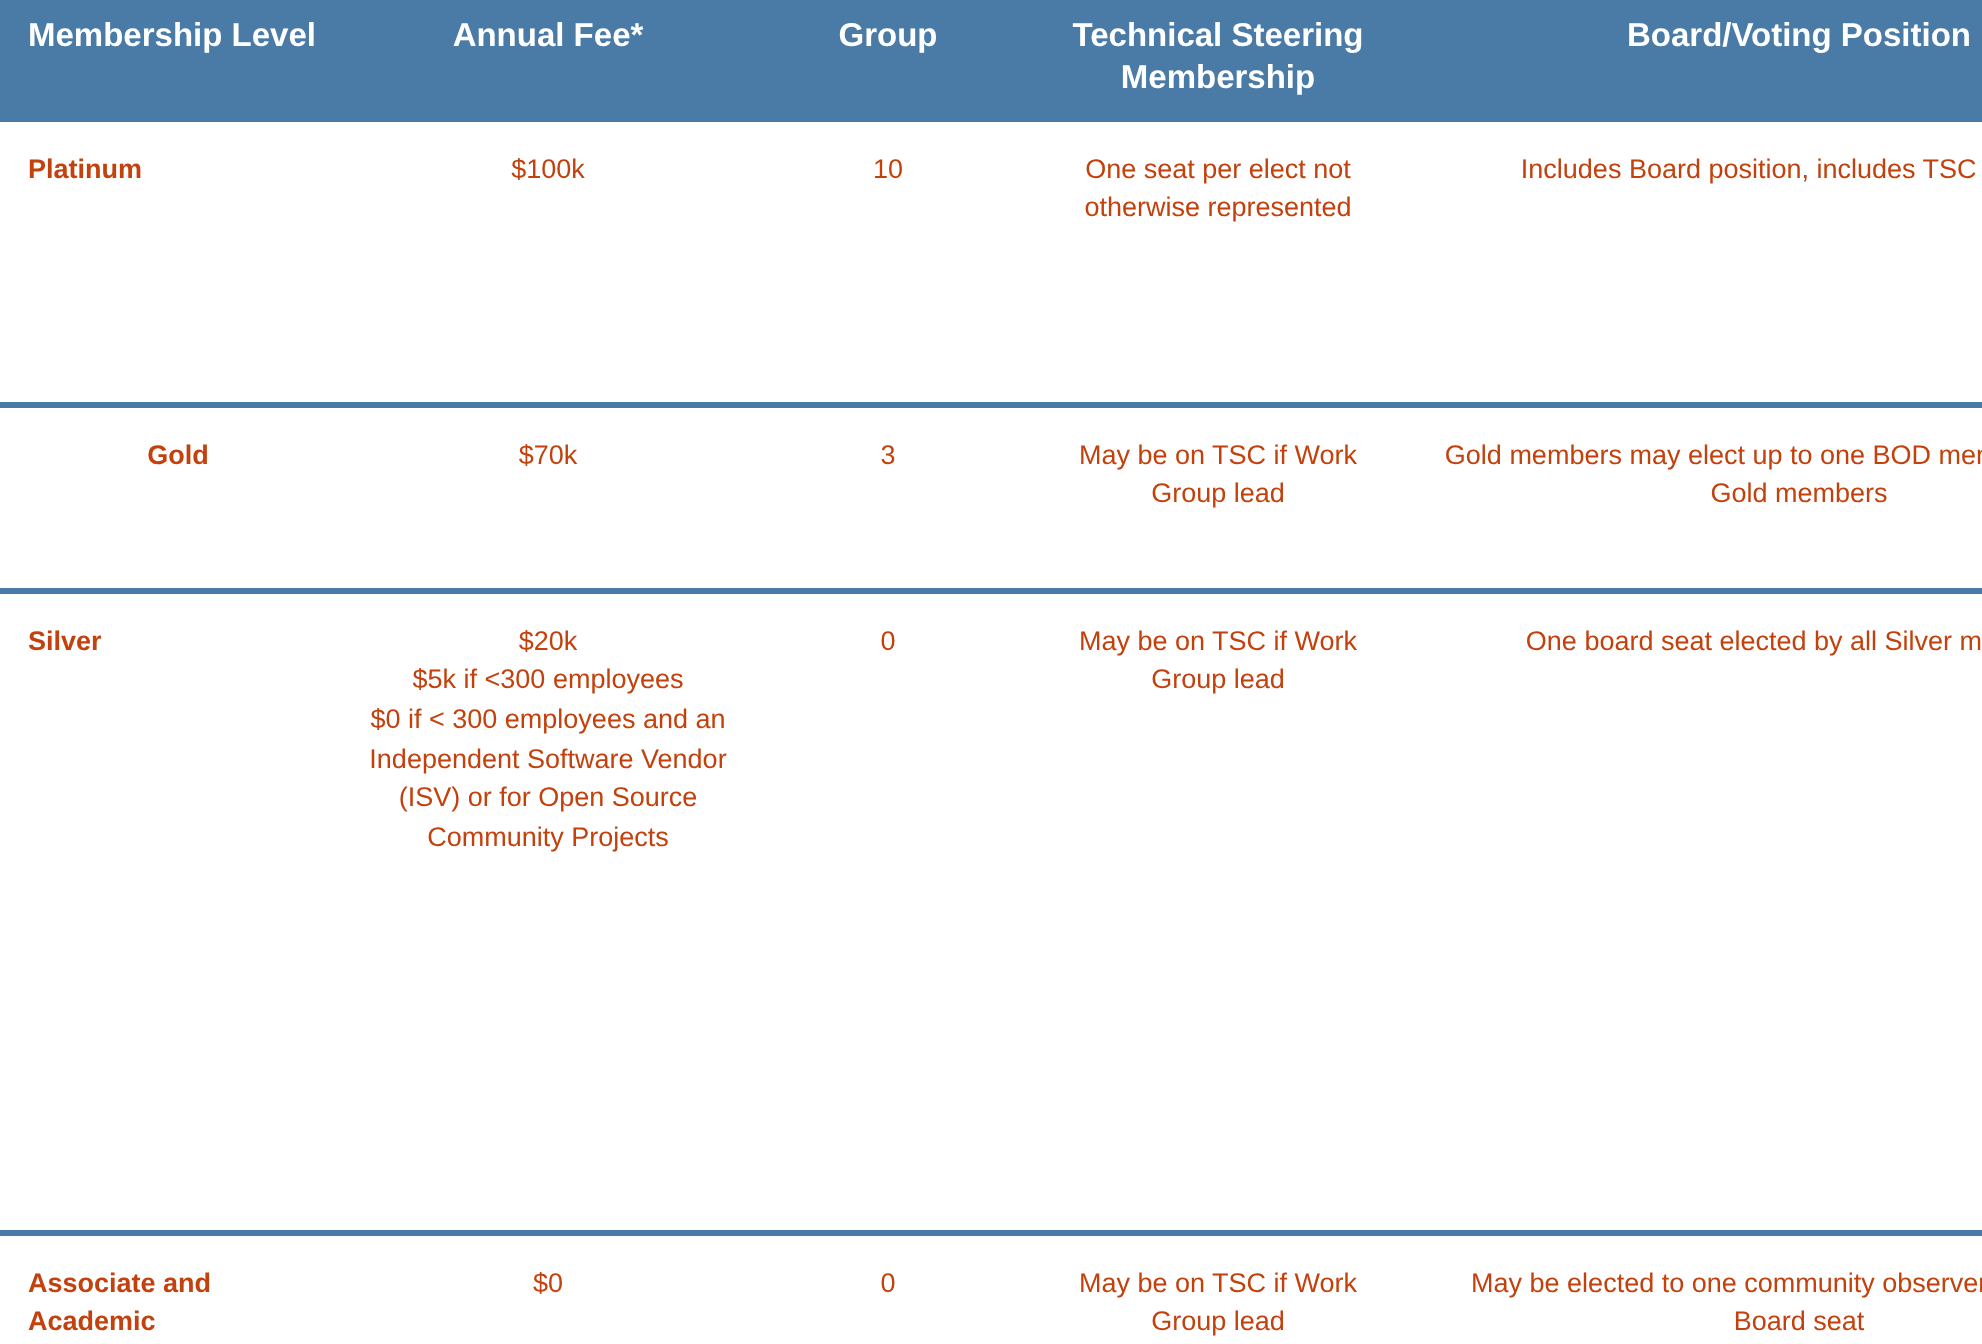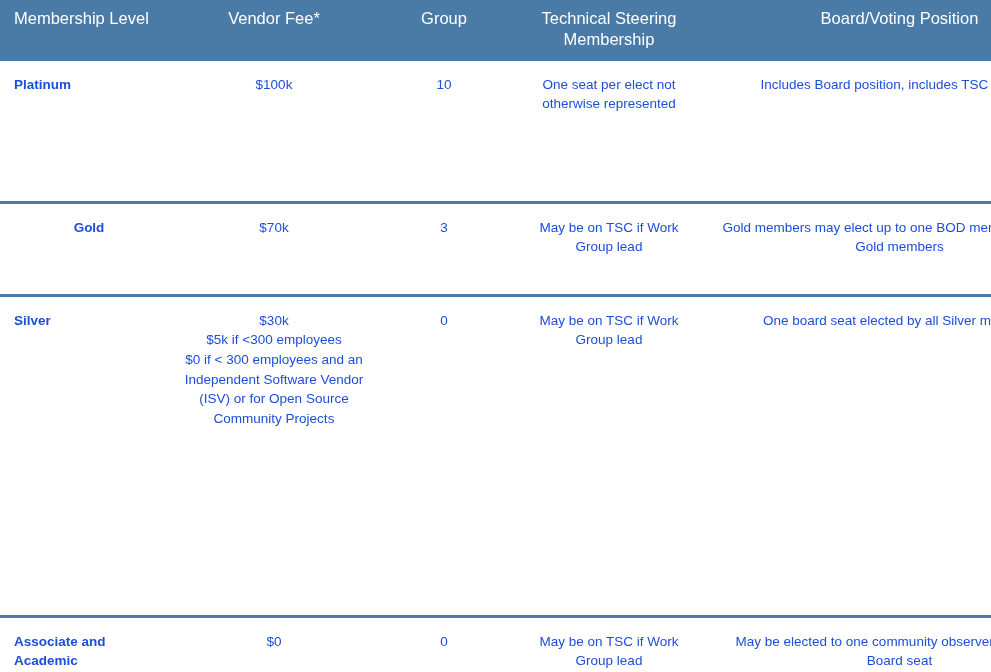--- a/index.html
+++ b/index.html
@@ -20,21 +20,21 @@
   }
   table.membership {
     border-collapse: collapse;
     width: 991px;
     table-layout: fixed;
   }
   thead th {
     background: #4a7ba7;
     color: #ffffff;
     font-size: 16.5px;
-    font-weight: normal;
+    font-weight: bold;
     line-height: 1.3;
     padding: 8px 10px 10px 10px;
     vertical-align: top;
     text-align: center;
   }
   thead th.col-level {
     text-align: left;
     padding-left: 14px;
     width: 150px;
   }
@@ -43,21 +43,21 @@
   thead th.col-tsc  { width: 170px; }
   thead th.col-board{ width: 371px; }
 
   tbody td {
     font-size: 13.5px;
     line-height: 1.45;
     vertical-align: top;
     padding: 14px 10px 14px 10px;
     text-align: center;
     border-top: 3px solid #4a7ba7;
-    color: #1d4ed8;
+    color: #c2410c;
   }
   tbody tr:first-child td {
     border-top: none;
   }
   tbody td.level {
     text-align: left;
     font-weight: bold;
     padding-left: 14px;
   }
   tbody td.fee-cell .fee-lines {
@@ -76,21 +76,21 @@
   tr.row-associate td { height: 60px; }
 </style>
 </head>
 <body>
 
 <div class="table-wrap">
   <table class="membership">
     <thead>
       <tr>
         <th class="col-level">Membership Level</th>
-        <th class="col-fee">Vendor Fee*</th>
+        <th class="col-fee">Annual Fee*</th>
         <th class="col-ftes">Group</th>
         <th class="col-tsc">Technical Steering Membership</th>
         <th class="col-board">Board/Voting Position</th>
       </tr>
     </thead>
     <tbody>
       <tr class="row-platinum">
         <td class="level">Platinum</td>
         <td class="fee-cell">
           <span class="fee-lines">
@@ -109,21 +109,21 @@
           </span>
         </td>
         <td>3</td>
         <td class="tsc">May be on TSC if Work Group lead</td>
         <td class="board">Gold members may elect up to one BOD member per three Gold members</td>
       </tr>
       <tr class="row-silver">
         <td class="level">Silver</td>
         <td class="fee-cell">
           <span class="fee-lines">
-            <span class="fee-line">$30k</span>
+            <span class="fee-line">$20k</span>
             <span class="fee-line">$5k if &lt;300 employees</span>
             <span class="fee-line">$0 if &lt; 300 employees and an Independent Software Vendor (ISV) or for Open Source Community Projects</span>
           </span>
         </td>
         <td>0</td>
         <td class="tsc">May be on TSC if Work Group lead</td>
         <td class="board">One board seat elected by all Silver members</td>
       </tr>
       <tr class="row-associate">
         <td class="level">Associate and Academic</td>

